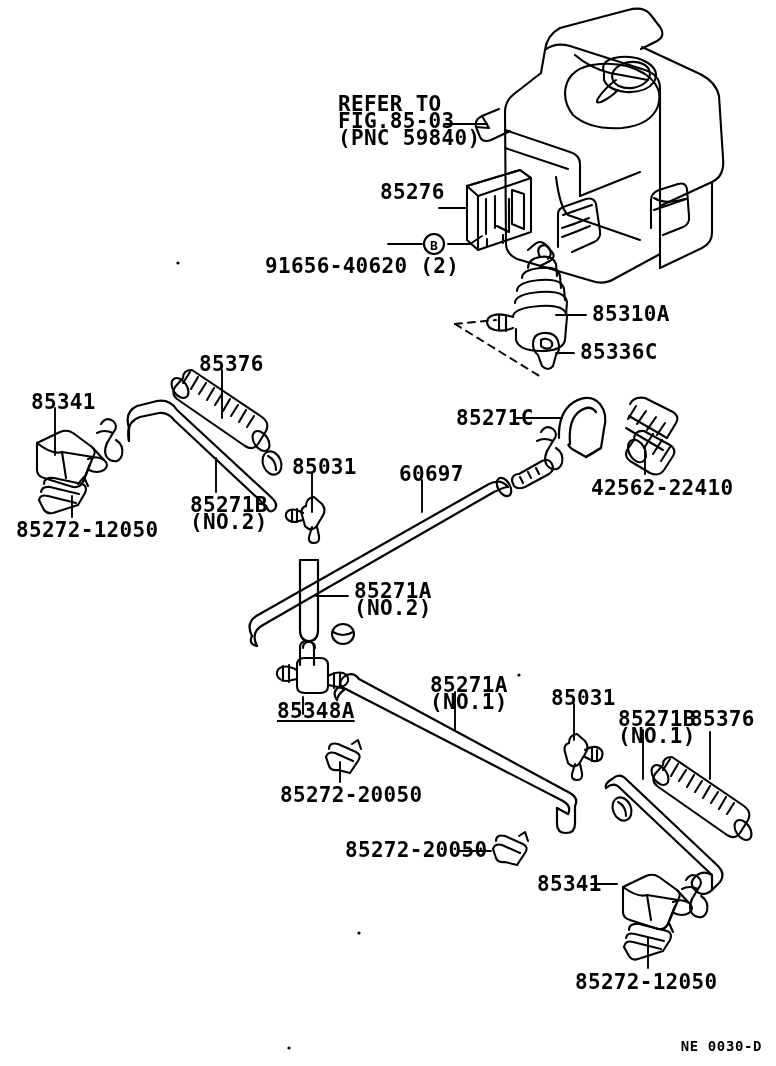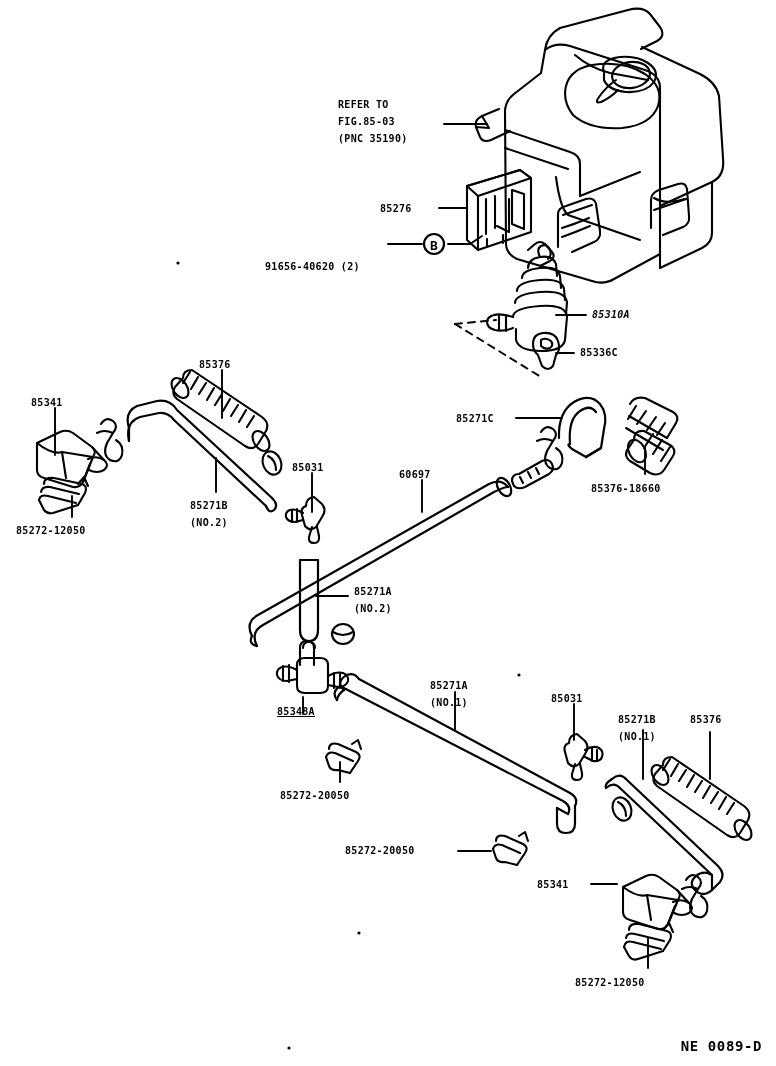--- a/index.html
+++ b/index.html
@@ -1,21 +1,21 @@
 <!DOCTYPE html>
 <html><head>
 <meta charset="utf-8">
 <style>
   html,body{margin:0;padding:0;background:#fff;}
   body{width:776px;height:1066px;position:relative;overflow:hidden;
        font-family:"DejaVu Sans Mono","Liberation Mono",monospace;
        -webkit-font-smoothing:none;}
   #sheet{position:absolute;inset:0;width:776px;height:1066px;}
   .lbl{position:absolute;font-family:"DejaVu Sans Mono","Liberation Mono",monospace;
-       font-weight:bold;font-size:10px;line-height:17px;color:#000;
+       font-weight:bold;font-size:21px;line-height:17px;color:#000;
        white-space:pre;letter-spacing:0.3px;}
   #footer{position:absolute;right:14px;bottom:12px;font-family:"DejaVu Sans Mono","Liberation Mono",monospace;
           font-weight:bold;font-size:14px;letter-spacing:0.6px;color:#000;}
   svg{display:block;}
 </style>
 </head>
 <body>
 
 <svg id="sheet" viewBox="0 0 776 1066" xmlns="http://www.w3.org/2000/svg">
   <rect x="0" y="0" width="776" height="1066" fill="#ffffff"></rect>
@@ -294,38 +294,38 @@
   </g>
 
   <g fill="#000">
     <circle cx="178" cy="263" r="1.6"></circle>
     <circle cx="359" cy="933" r="1.6"></circle>
     <circle cx="289" cy="1048" r="1.6"></circle>
     <circle cx="519" cy="675" r="1.6"></circle>
   </g>
 </svg>
 
-<div class="lbl" style="left:338px;top:96px;"><span>REFER TO</span><br><span>FIG.85-03</span><br><span>(PNC 35190)</span></div>
-
-<div class="lbl" style="left:380px;top:200px;text-align:right;">85276</div>
+<div class="lbl" style="left:338px;top:96px;"><span>REFER TO</span><br><span>FIG.85-03</span><br><span>(PNC 59840)</span></div>
+
+<div class="lbl" style="left:380px;top:184px;text-align:right;">85276</div>
 <div class="lbl" style="left:265px;top:235px;margin-top:23px;">91656-40620 (2)</div>
-<div class="lbl" style="left:592px;top:306px;font-style:italic;">85310A</div>
+<div class="lbl" style="left:592px;top:306px;">85310A</div>
 <div class="lbl" style="left:580px;top:344px;">85336C</div>
 <div class="lbl" style="left:199px;top:356px;">85376</div>
 <div class="lbl" style="left:31px;top:394px;">85341</div>
 <div class="lbl" style="left:456px;top:410px;text-align:center;">85271C</div>
-<div class="lbl" style="left:591px;top:480px;">85376-18660</div>
+<div class="lbl" style="left:591px;top:480px;">42562-22410</div>
 <div class="lbl" style="left:292px;top:459px;">85031</div>
 <div class="lbl" style="left:399px;top:466px;">60697</div>
 <div class="lbl" style="left:190px;top:497px;">85271B<br>(NO.2)</div>
 <div class="lbl" style="left:16px;top:522px;">85272-12050</div>
 <div class="lbl" style="left:354px;top:583px;">85271A<br>(NO.2)</div>
 <div class="lbl" style="left:277px;top:703px;text-decoration:underline;">85348A</div>
 <div class="lbl" style="left:430px;top:677px;">85271A<br>(NO.1)</div>
 <div class="lbl" style="left:551px;top:690px;">85031</div>
 <div class="lbl" style="left:618px;top:711px;">85271B<br>(NO.1)</div>
 <div class="lbl" style="left:690px;top:711px;">85376</div>
 <div class="lbl" style="left:280px;top:787px;">85272-20050</div>
 <div class="lbl" style="left:345px;top:842px;">85272-20050</div>
 <div class="lbl" style="left:537px;top:876px;">85341</div>
 <div class="lbl" style="left:575px;top:974px;">85272-12050</div>
 
-<div id="footer">NE 0089-D</div>
+<div id="footer">NE 0030-D</div>
 
 </body></html>

